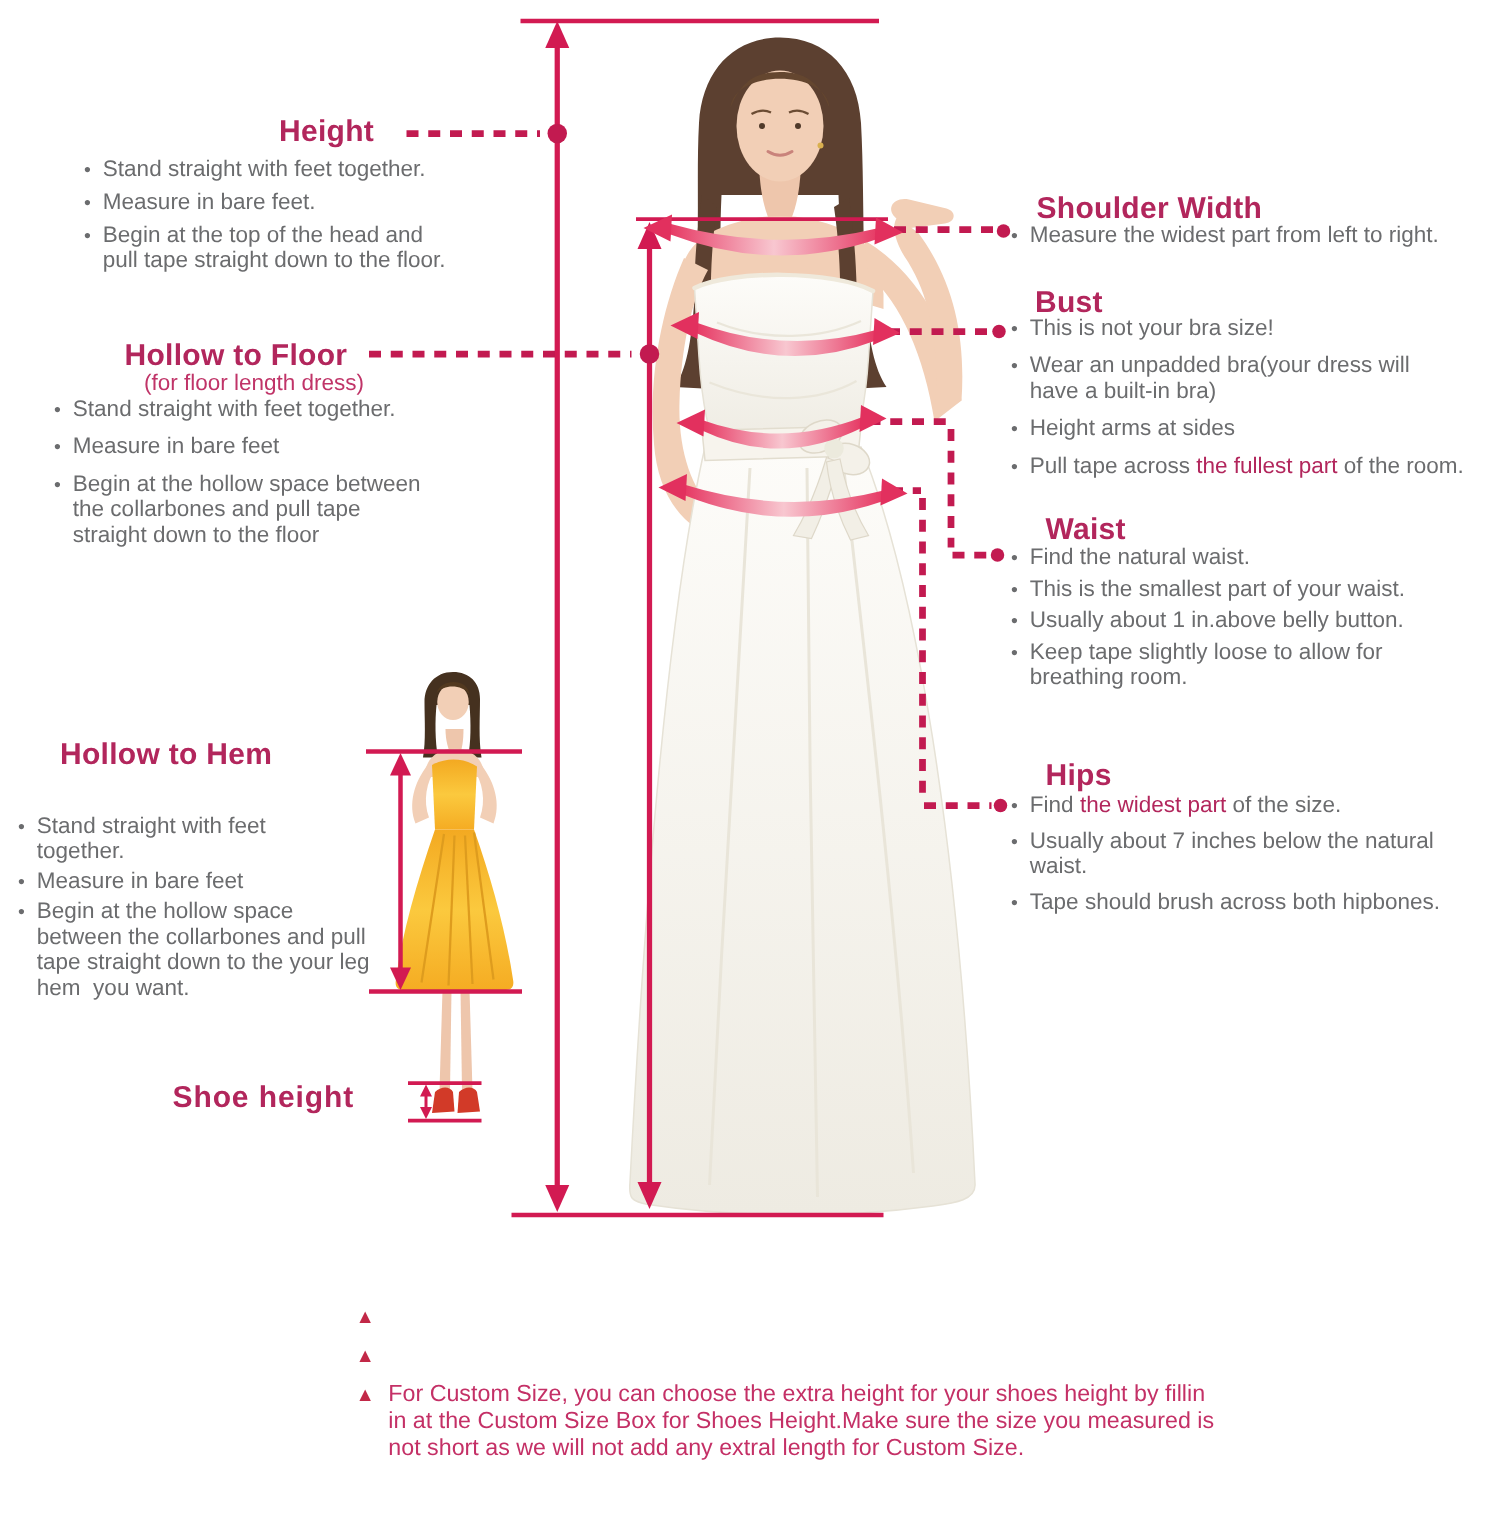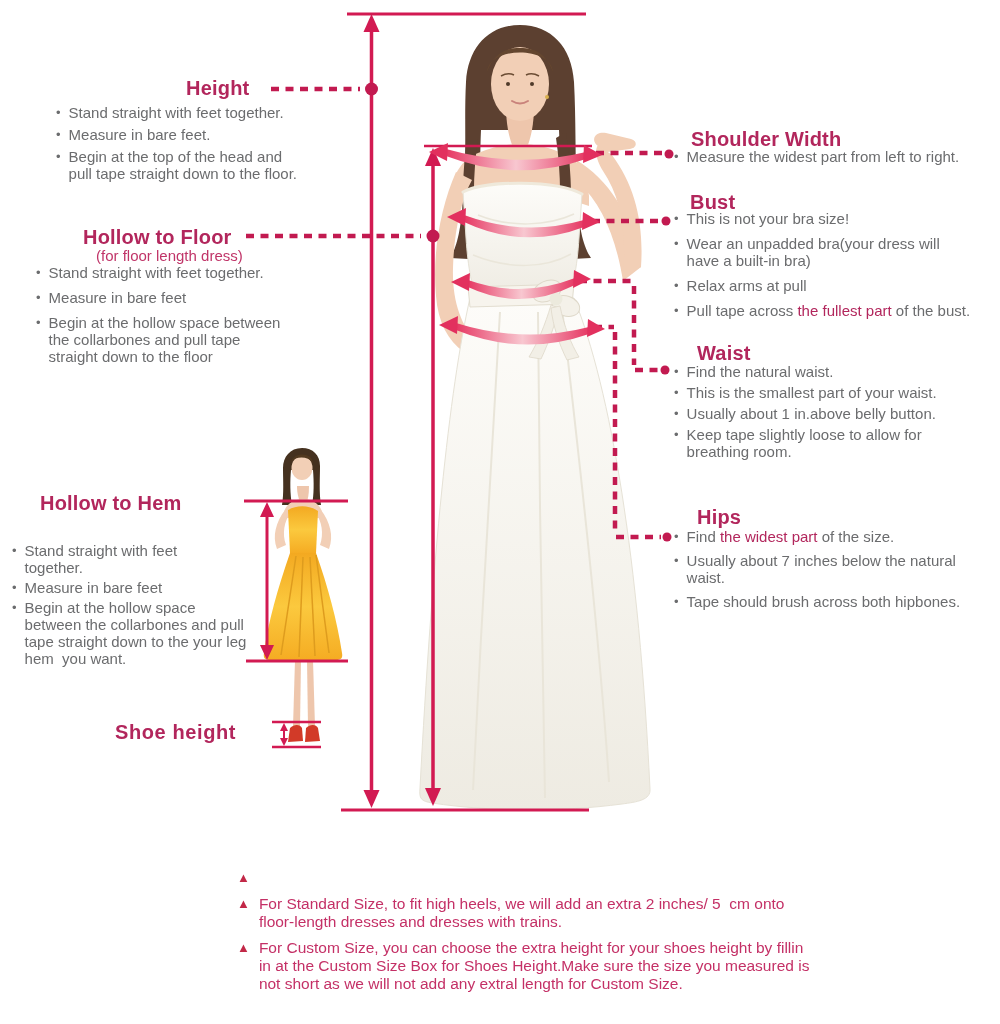--- a/index.html
+++ b/index.html
@@ -229,25 +229,25 @@
       <div class="bullet">
         <span class="dot">•</span>
         <span class="txt">This is not your bra size!</span>
       </div>
       <div class="bullet">
         <span class="dot">•</span>
         <span class="txt">Wear an unpadded bra(your dress will<br>have a built-in bra)</span>
       </div>
       <div class="bullet">
         <span class="dot">•</span>
-        <span class="txt">Relax arms at pull</span>
-      </div>
-      <div class="bullet">
-        <span class="dot">•</span>
-        <span class="txt"><span>Pull tape across </span><span class="hl">the fullest part</span><span> of the bust.</span></span>
+        <span class="txt">Height arms at sides</span>
+      </div>
+      <div class="bullet">
+        <span class="dot">•</span>
+        <span class="txt"><span>Pull tape across </span><span class="hl">the fullest part</span><span> of the room.</span></span>
       </div>
     </div>
 
   <div class="t" style="left:697px;top:342px;">Waist</div>
   <div class="bl" id="bl-waist" style="left:674px;top:363px;width:326px;">
       <div class="bullet">
         <span class="dot">•</span>
         <span class="txt">Find the natural waist.</span>
       </div>
       <div class="bullet">
@@ -279,21 +279,20 @@
         <span class="txt">Tape should brush across both hipbones.</span>
       </div>
     </div>
 
   <div class="notes">
       <div class="note">
         <span class="tri">▲</span>
       </div>
       <div class="note">
         <span class="tri">▲</span>
-        <span class="txt">For Standard Size, to fit high heels, we will add an extra 2 inches/ 5&nbsp; cm onto<br>floor-length dresses and dresses with trains.</span>
       </div>
       <div class="note">
         <span class="tri">▲</span>
         <span class="txt">For Custom Size, you can choose the extra height for your shoes height by fillin<br>in at the Custom Size Box for Shoes Height.Make sure the size you measured is<br>not short as we will not add any extral length for Custom Size.</span>
       </div>
     </div>
 
 </div>
 
 </body></html>

